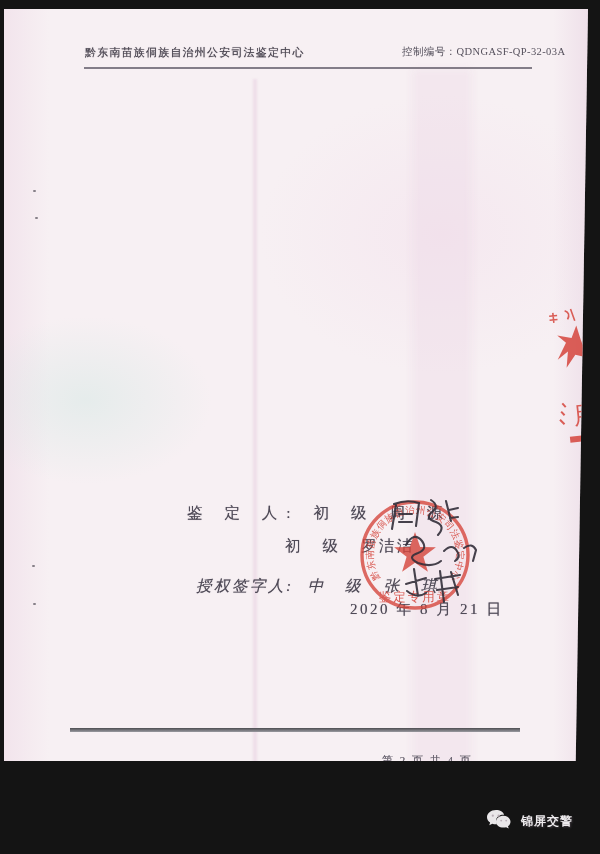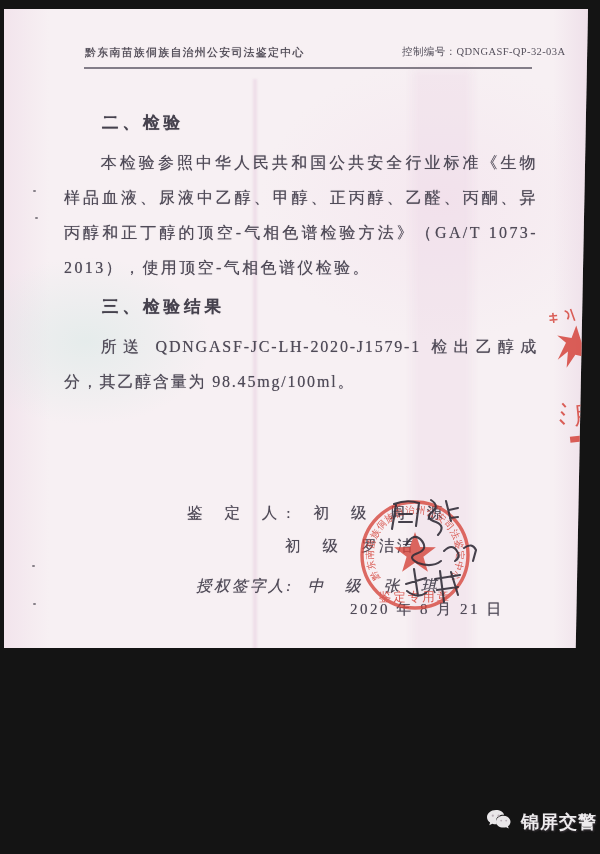--- a/index.html
+++ b/index.html
@@ -3,21 +3,21 @@
 <meta charset="utf-8">
 <style>
   html,body { margin:0; padding:0; background:#0d0d0d; }
   .photo {
     position:relative; width:600px; height:854px;
     background:#141414; overflow:hidden;
     font-family:"Liberation Serif","DejaVu Serif",serif;
   }
   
   .page {
-    position:absolute; left:4px; top:9px; width:584px; height:639px;
+    position:absolute; left:4px; top:9px; width:584px; height:752px;
     background:
       radial-gradient(ellipse 180px 120px at 14% 52%, rgba(208,231,226,0.45), rgba(208,231,226,0) 70%),
       radial-gradient(ellipse 260px 200px at 75% 30%, rgba(243,224,236,0.5), rgba(243,224,236,0) 70%),
       linear-gradient(90deg, rgba(236,213,228,0.45) 0px, rgba(248,243,246,0) 45px),
       linear-gradient(90deg, rgba(248,243,246,0) 94%, rgba(230,208,224,0.5) 100%),
       #f7f0f3;
     clip-path: polygon(0 0, 100% 0, 97.9% 100%, 0 100%);
   }
   .fold-line {
     position:absolute; left:249px; top:70px; width:4px; height:700px;
@@ -90,21 +90,21 @@
     text-shadow:0 0 0.6px rgba(102,97,109,0.7);
   }
 
   
   .watermark {
     position:absolute; left:486px; top:809px; display:flex; align-items:center;
     z-index:5; white-space:nowrap;
   }
   .watermark-text {
     font-family:"Liberation Sans","DejaVu Sans",sans-serif;
-    font-size:18px; font-weight:bold; color:rgba(252,250,252,0.93);
+    font-size:12px; font-weight:bold; color:rgba(252,250,252,0.93);
     letter-spacing:1px; margin-left:5px;
     text-shadow:1px 1px 2px rgba(96,86,96,0.55);
   }
 </style>
 </head>
 <body>
 
 <div class="photo">
   <div class="page">
 
@@ -112,26 +112,20 @@
     <div class="soft-band"></div>
     <div class="speck" style="left:29px; top:181px;"></div>
     <div class="speck" style="left:31px; top:208px;"></div>
     <div class="speck" style="left:28px; top:556px;"></div>
     <div class="speck" style="left:29px; top:594px;"></div>
 
     <div class="org-name">黔东南苗族侗族自治州公安司法鉴定中心</div>
     <div class="control-no"><span>控制编号：</span><span>QDNGASF-QP-32-03A</span></div>
     <div class="header-rule"></div>
 
-    <div class="body-block">
-      <h2 class="sec-heading">二、检验</h2>
-      <p class="body-para">本检验参照中华人民共和国公共安全行业标准《生物样品血液、尿液中乙醇、甲醇、正丙醇、乙醛、丙酮、异丙醇和正丁醇的顶空-气相色谱检验方法》（GA/T 1073-2013），使用顶空-气相色谱仪检验。</p>
-      <h2 class="sec-heading second">三、检验结果</h2>
-      <p class="body-para result">所送 QDNGASF-JC-LH-2020-J1579-1 检出乙醇成分，其乙醇含量为 98.45mg/100ml。</p>
-    </div>
 
     <div class="sig-row" style="left:183px; top:494px;align-items:flex-end;">
       <span class="wide">鉴 定 人:</span>
       <span class="wide">初 级</span>
       <span class="wide">周 源</span>
     </div>
     <div class="sig-row" style="left:281px; top:527px;">
       <span class="wide">初 级</span>
       <span class="narrow">罗洁洁</span>
     </div>

